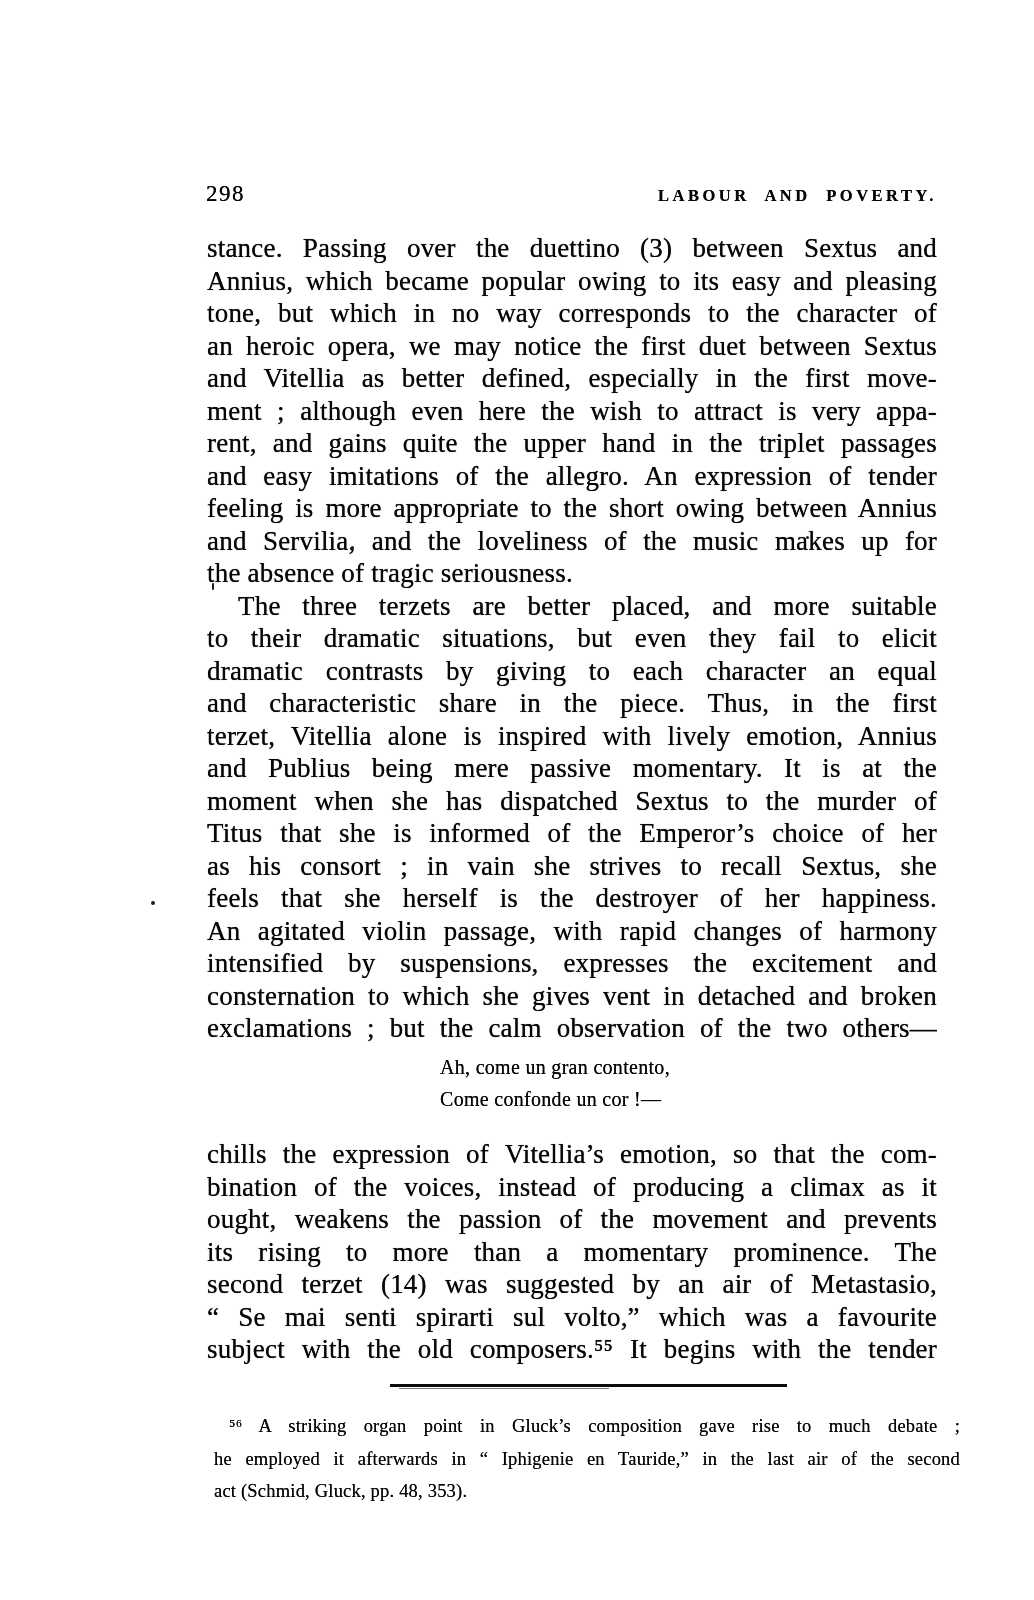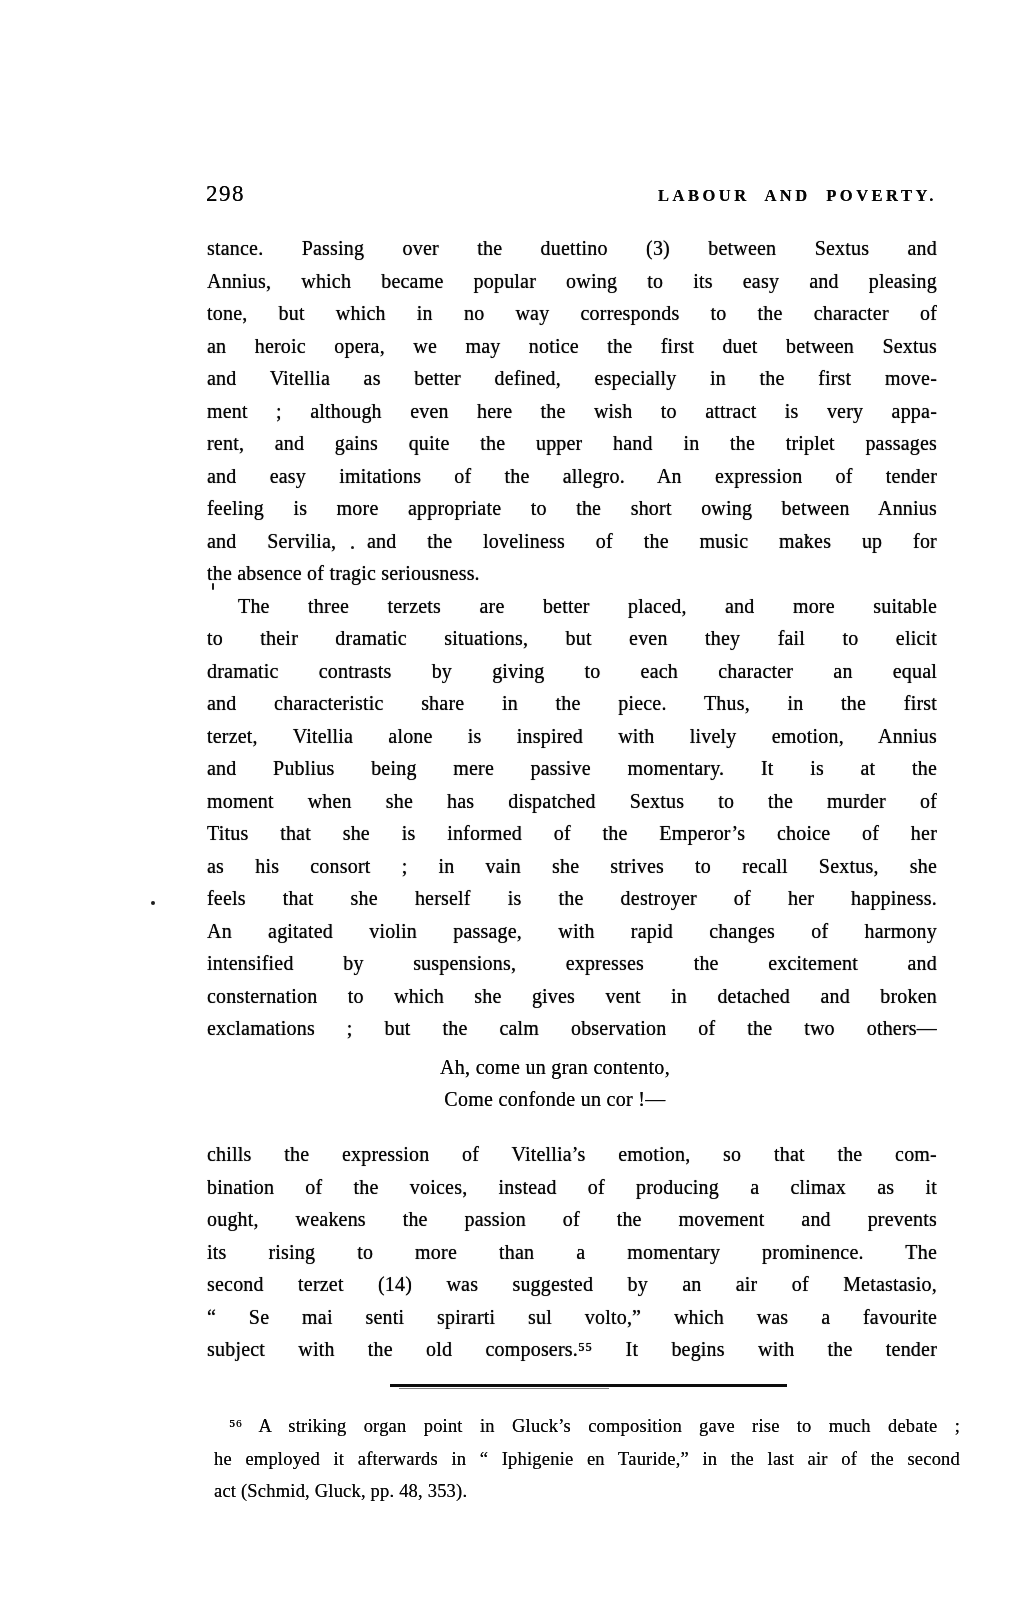--- a/index.html
+++ b/index.html
@@ -47,42 +47,41 @@
   .textcol {
     position: absolute;
     left: 207px;
     width: 730px;
   }
   #block-main { top: 232px; }
   #block-p3   { top: 1138px; }
   .line {
     height: 32.5px;
     line-height: 32.5px;
-    font-size: 20px;
+    font-size: 27px;
     letter-spacing: 0.2px;
     overflow: hidden;
     white-space: normal;
     text-shadow: 0 0 0.7px rgba(0,0,0,0.85);
     font-family: Liberation Serif, serif;
   }
   
   .j { text-align: justify; }
   .j::after {
     content: "";
     display: inline-block;
     width: 100%;
     height: 0;
   }
   .indent { text-indent: 31px; }
   
   .verse {
     position: absolute;
     left: 440px;
     top: 1051px;
-    text-align: center;
   }
   .vline {
     height: 32px;
     line-height: 32px;
     font-size: 20px;
     letter-spacing: 0.3px;
     text-shadow: 0 0 0.6px rgba(0,0,0,0.85);
   }
   
   .fnrule {

